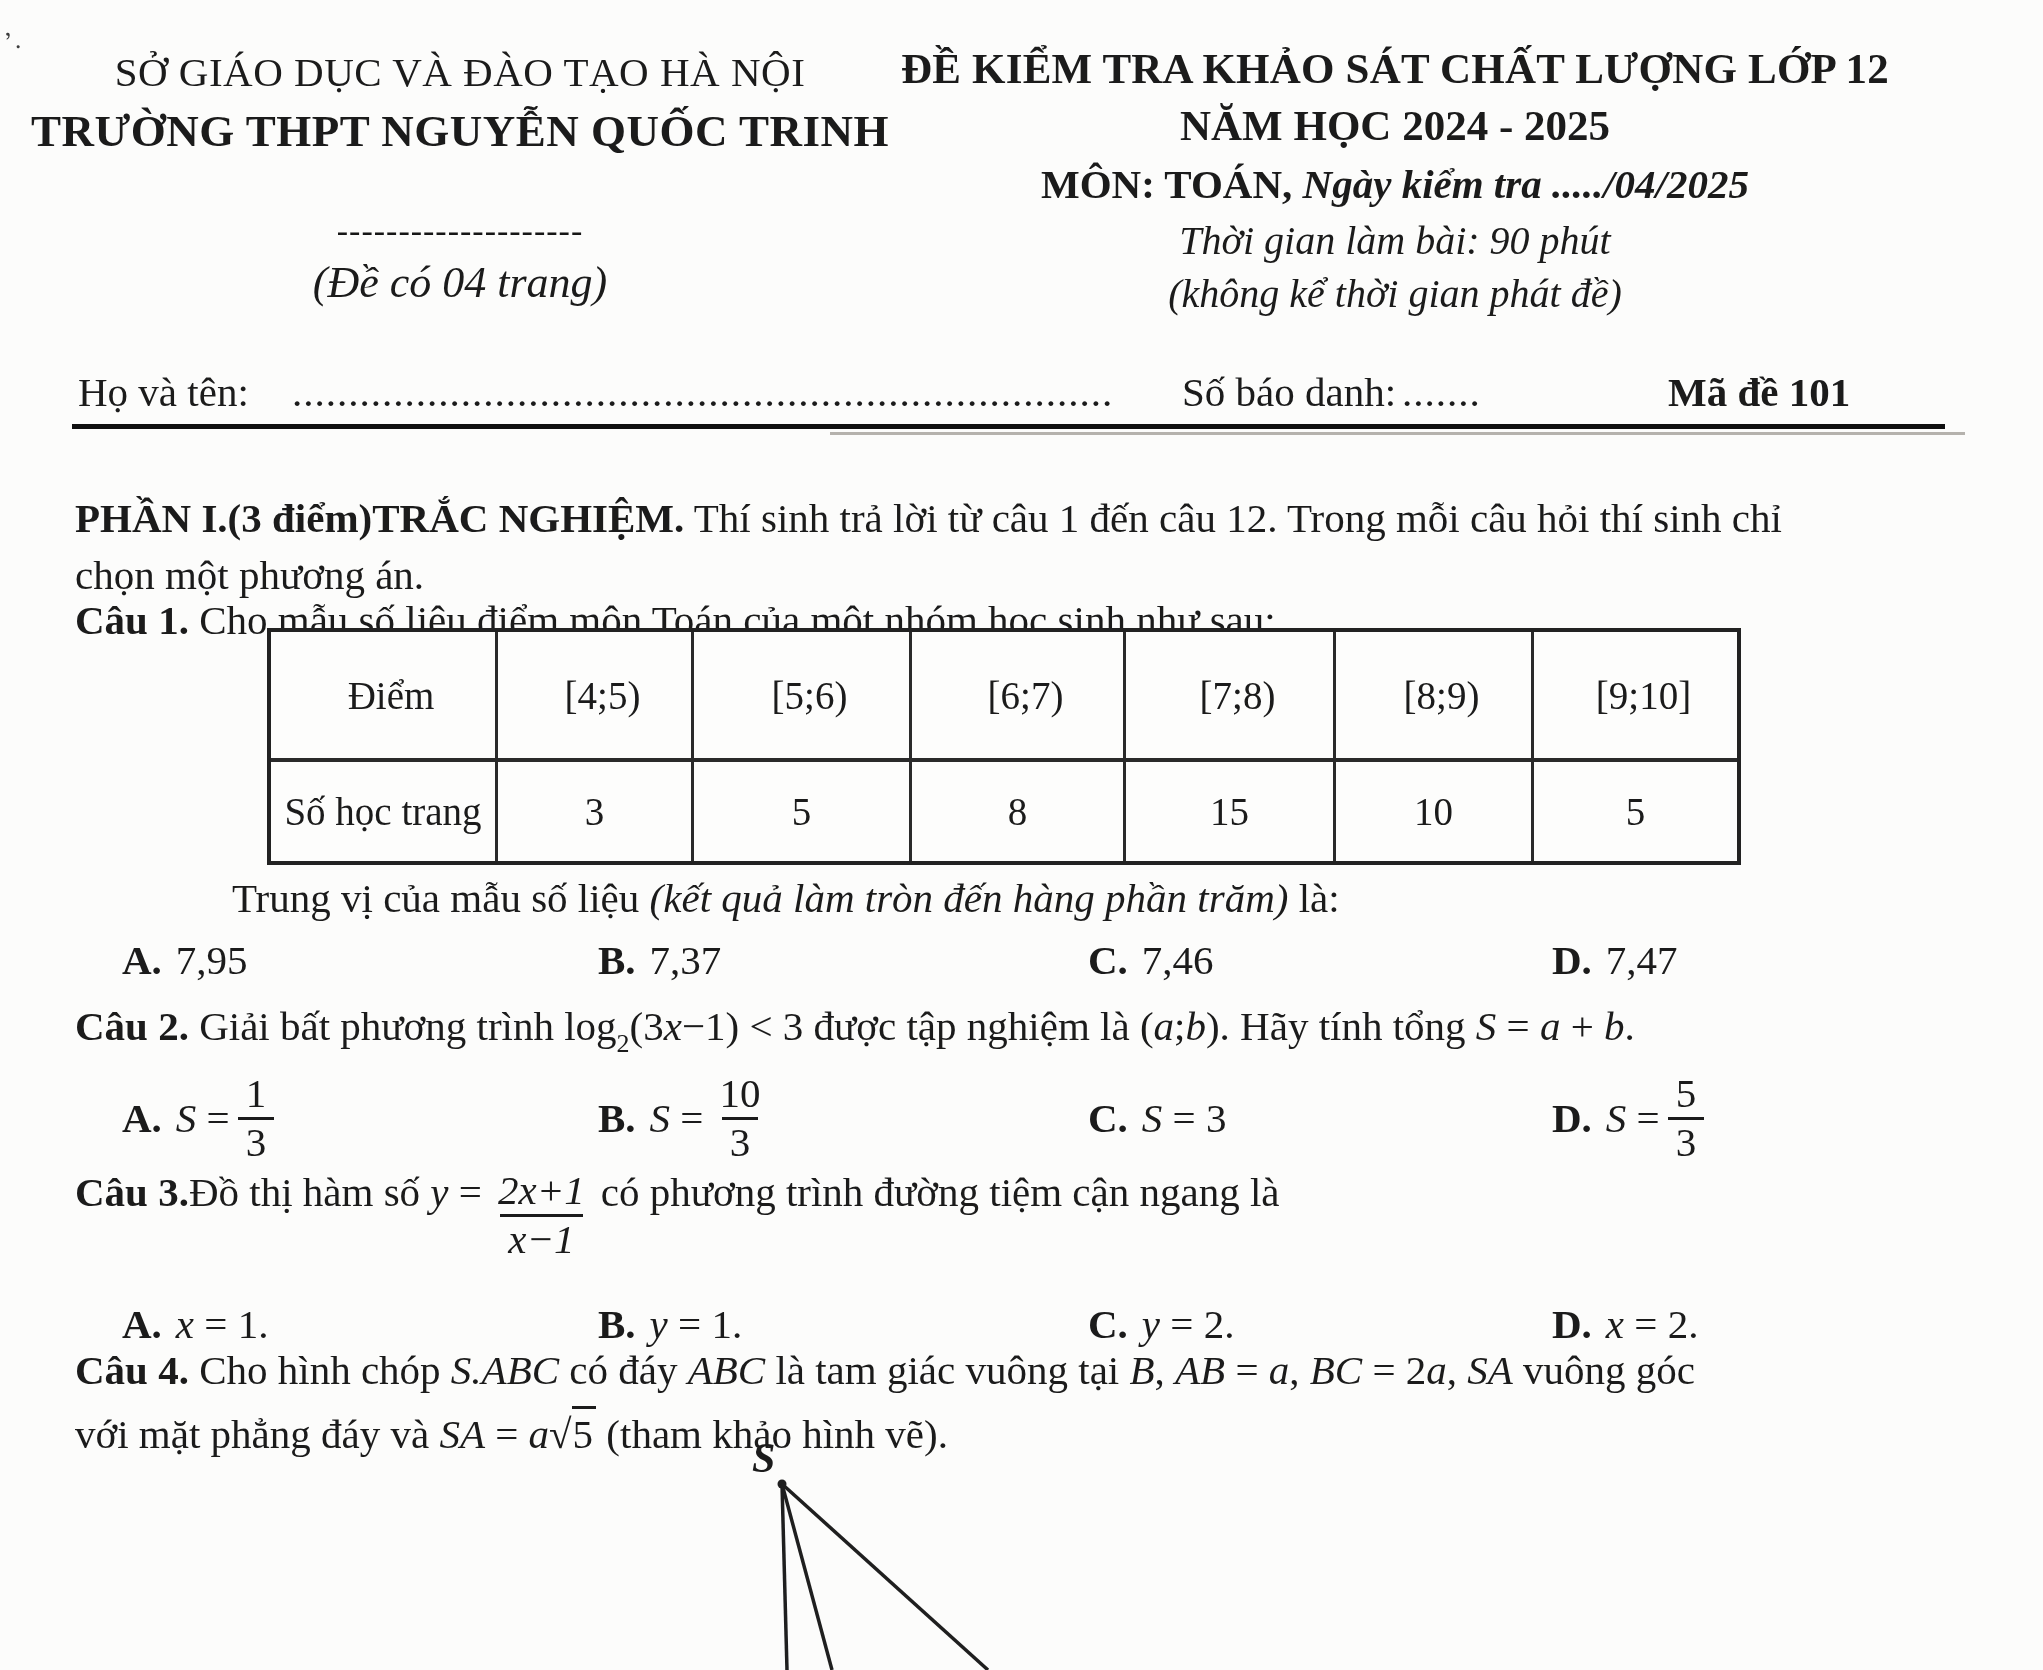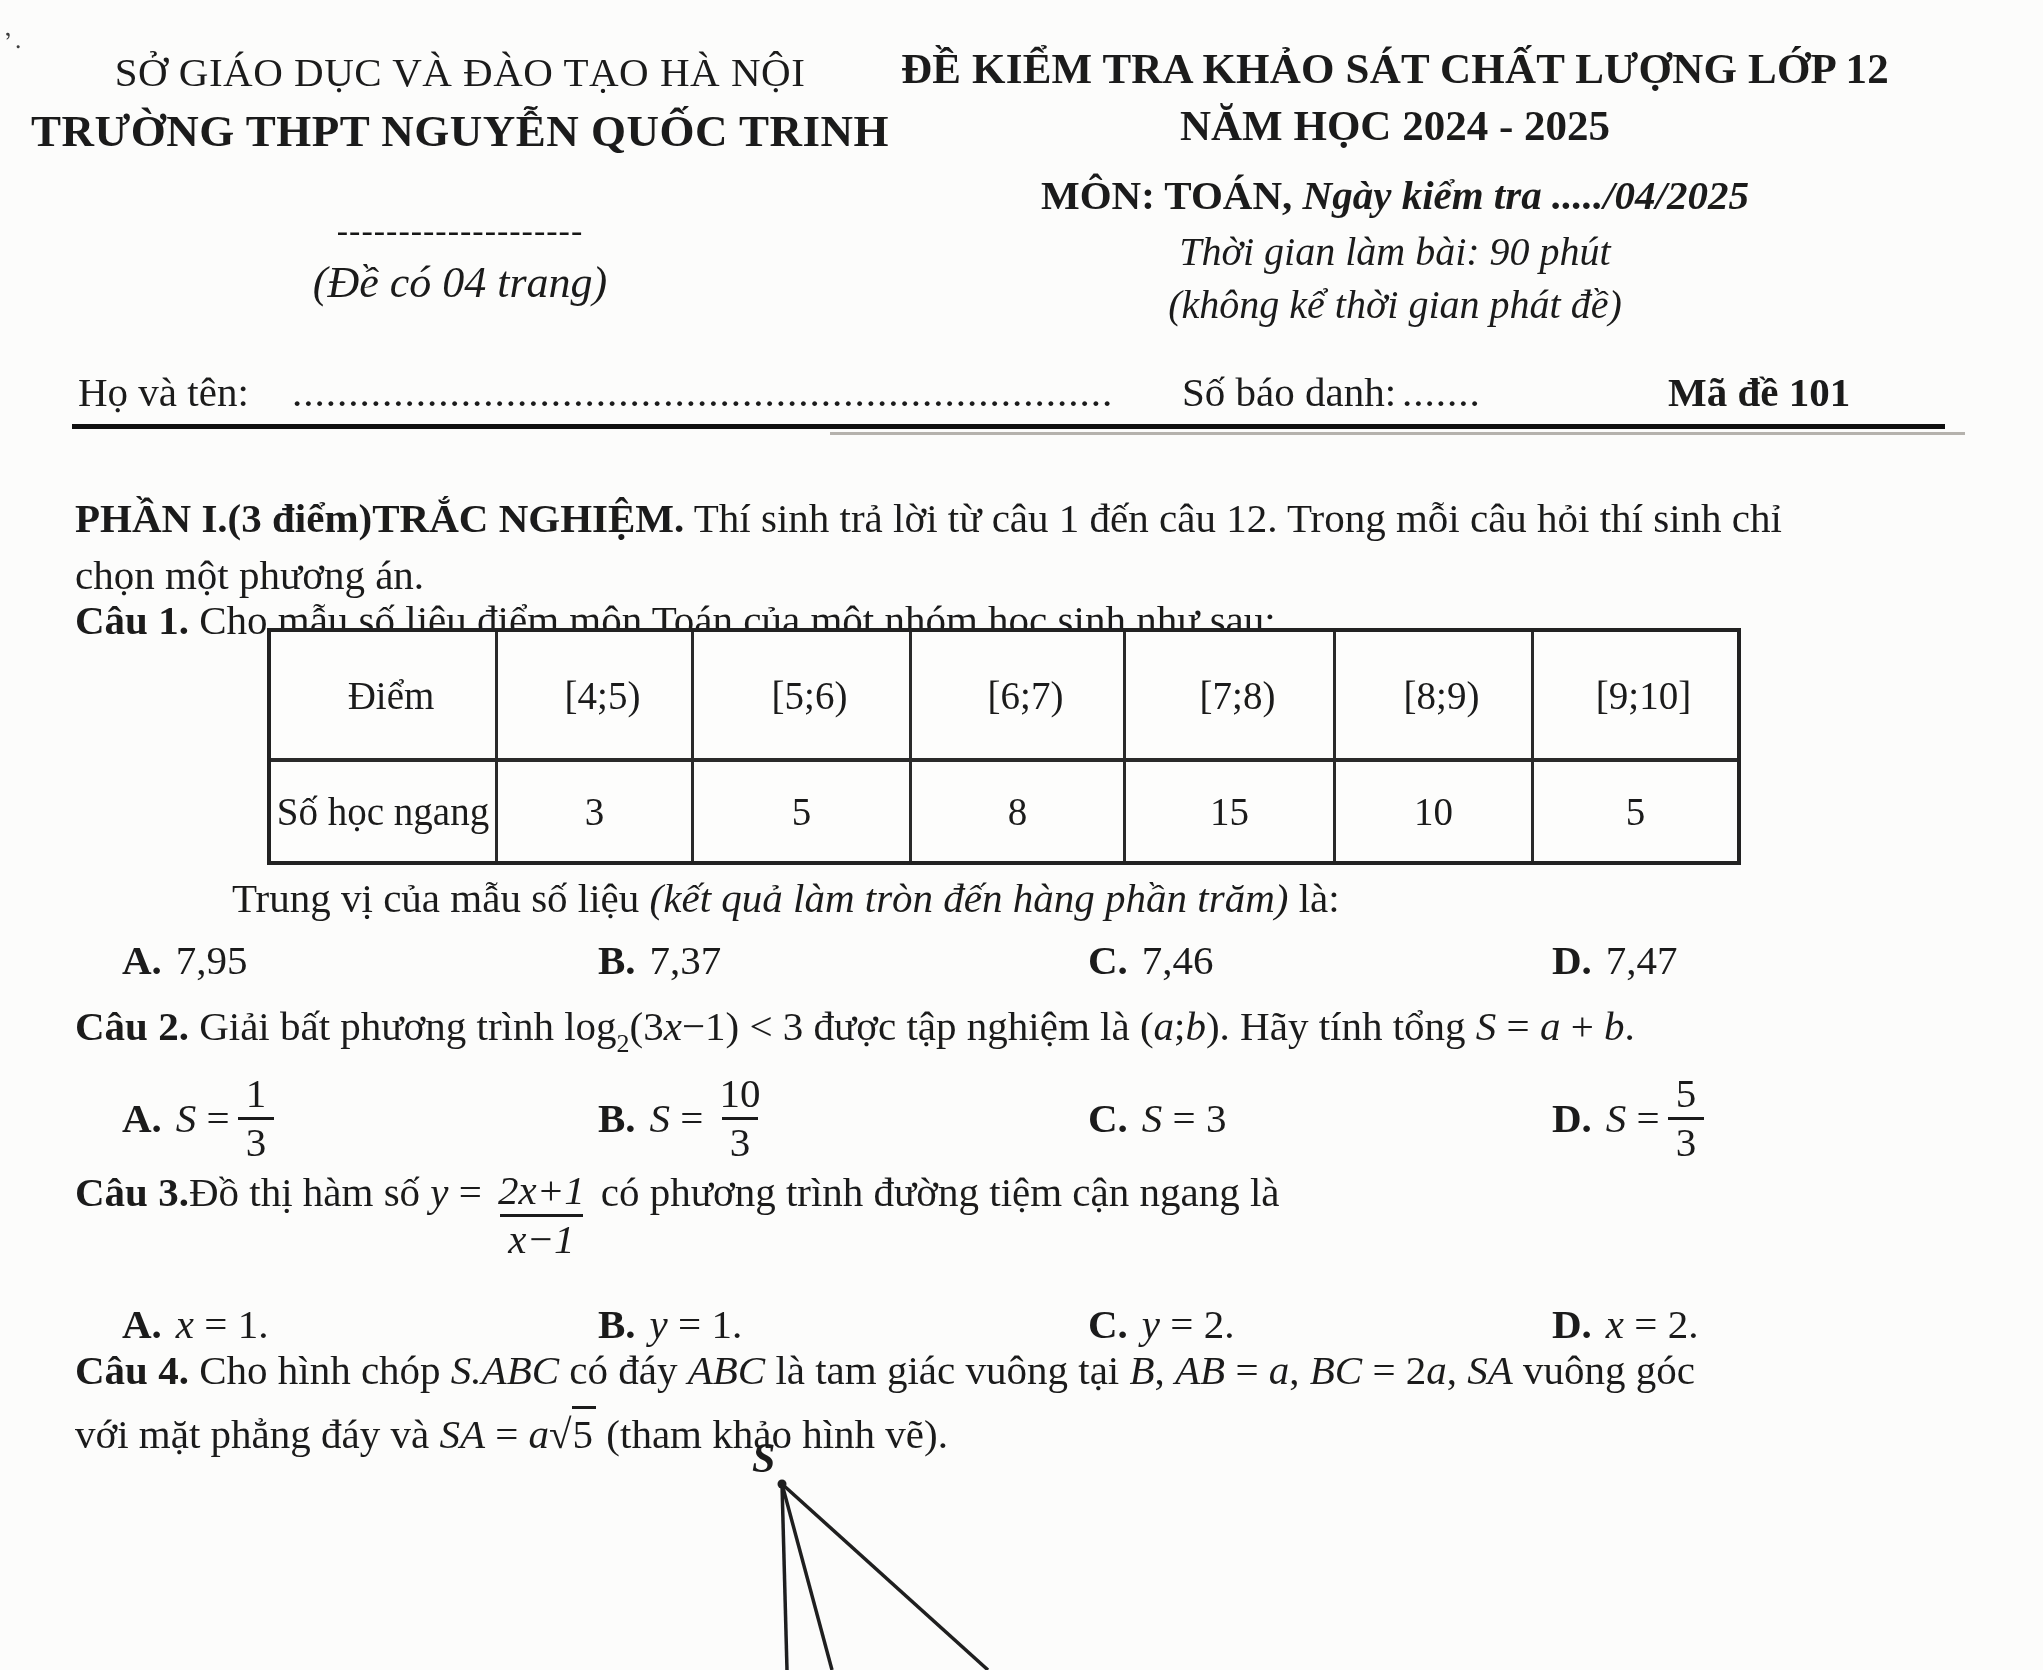--- a/index.html
+++ b/index.html
@@ -21,21 +21,21 @@
   
   .hdr-left{position:absolute;left:30px;top:48px;width:860px;text-align:center;}
   .hl1{font-size:41px;letter-spacing:.5px;}
   .hl2{font-size:45px;font-weight:700;margin-top:9px;letter-spacing:.5px;}
   .dashes{font-size:34px;letter-spacing:1px;margin-top:64px;line-height:20px;color:#161616;}
   .pages-note{font-size:44px;font-style:italic;margin-top:16px;}
 
   .hdr-right{position:absolute;left:880px;top:44px;width:1030px;text-align:center;}
   .hr1{font-size:43px;font-weight:700;letter-spacing:.2px;}
   .hr2{font-size:43px;font-weight:700;margin-top:8px;}
-  .hr3{font-size:41px;margin-top:21px;}
+  .hr3{font-size:41px;margin-top:10px;}
   .hr4{font-size:40px;font-style:italic;margin-top:9px;}
   .hr5{font-size:40px;font-style:italic;margin-top:6px;}
 
   
   .student-row{position:absolute;left:0;top:368px;width:100%;height:56px;font-size:41px;}
   .student-row>span{position:absolute;top:0;white-space:nowrap;}
   .sr-name{left:78px;}
   .dots-name{left:292px;width:822px;overflow:hidden;display:inline-block;letter-spacing:1px;}
   .sr-sbd{left:1182px;}
   .dots-sbd{left:1402px;width:110px;overflow:hidden;display:inline-block;letter-spacing:1px;}
@@ -137,21 +137,21 @@
   </div>
 
   <div class="qtable">
     <div>Điểm</div>
     <div>[4;5)</div>
     <div>[5;6)</div>
     <div>[6;7)</div>
     <div>[7;8)</div>
     <div>[8;9)</div>
     <div>[9;10]</div>
-    <div>Số học ngang</div>
+    <div>Số học trang</div>
     <div>3</div>
     <div>5</div>
     <div>8</div>
     <div>15</div>
     <div>10</div>
     <div>5</div>
   </div>
 
   <div class="subq"><span>Trung vị của mẫu số liệu </span><span class="i">(kết quả làm tròn đến hàng phần trăm)</span><span> là:</span></div>
 

